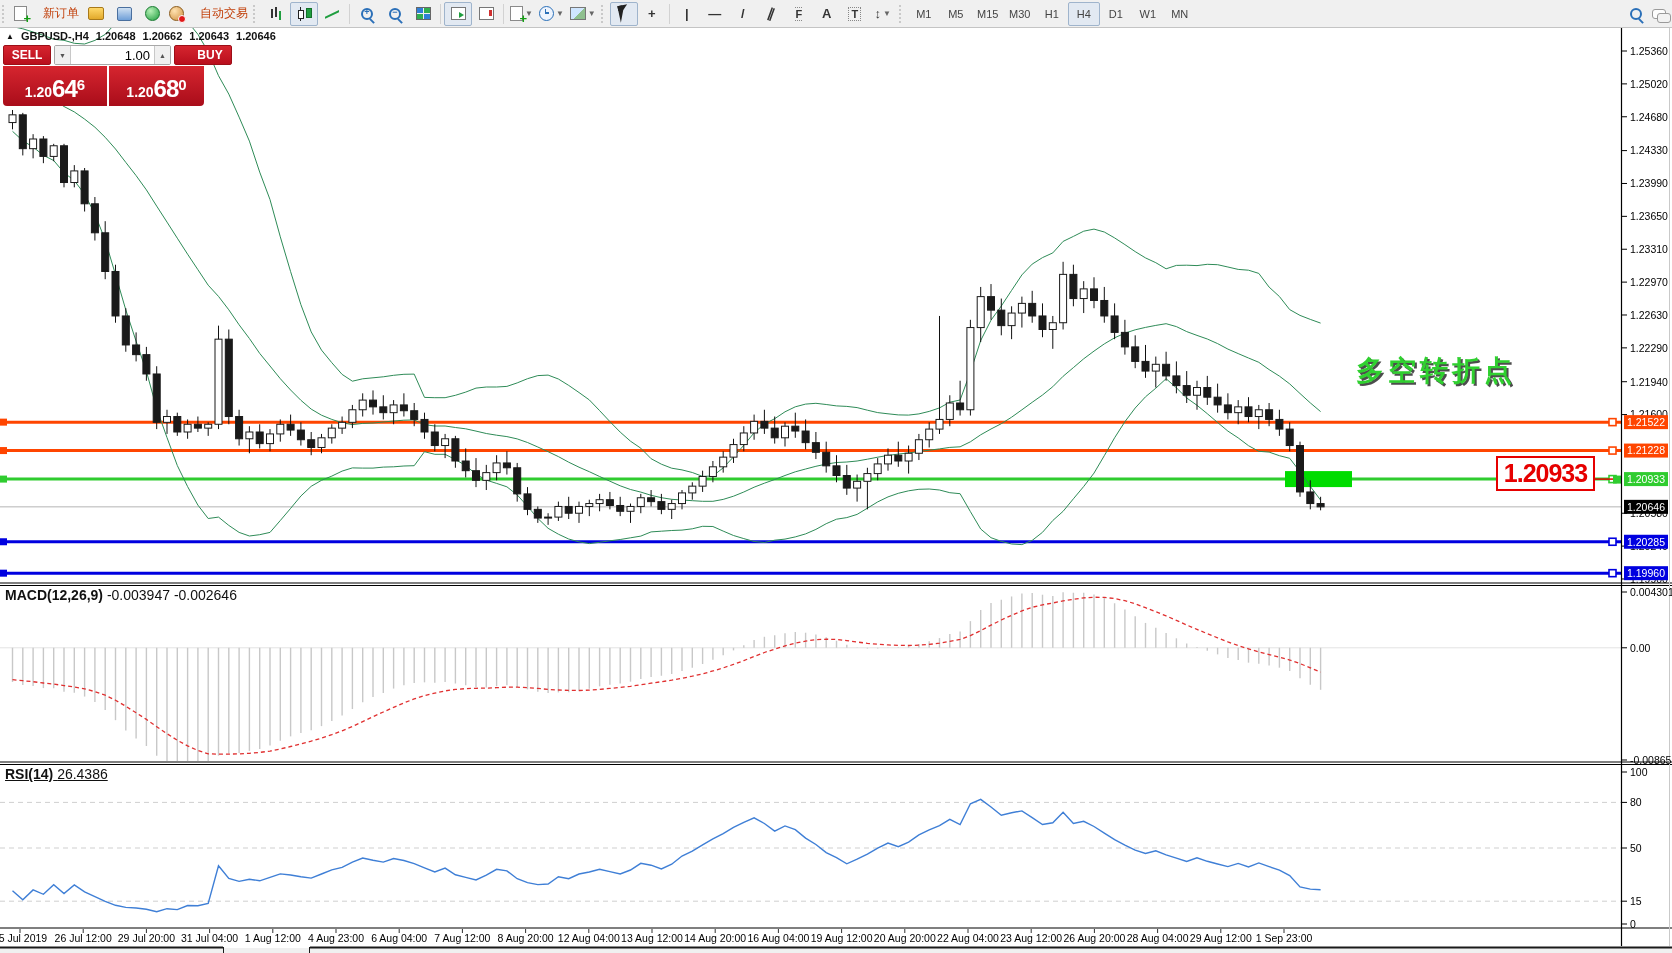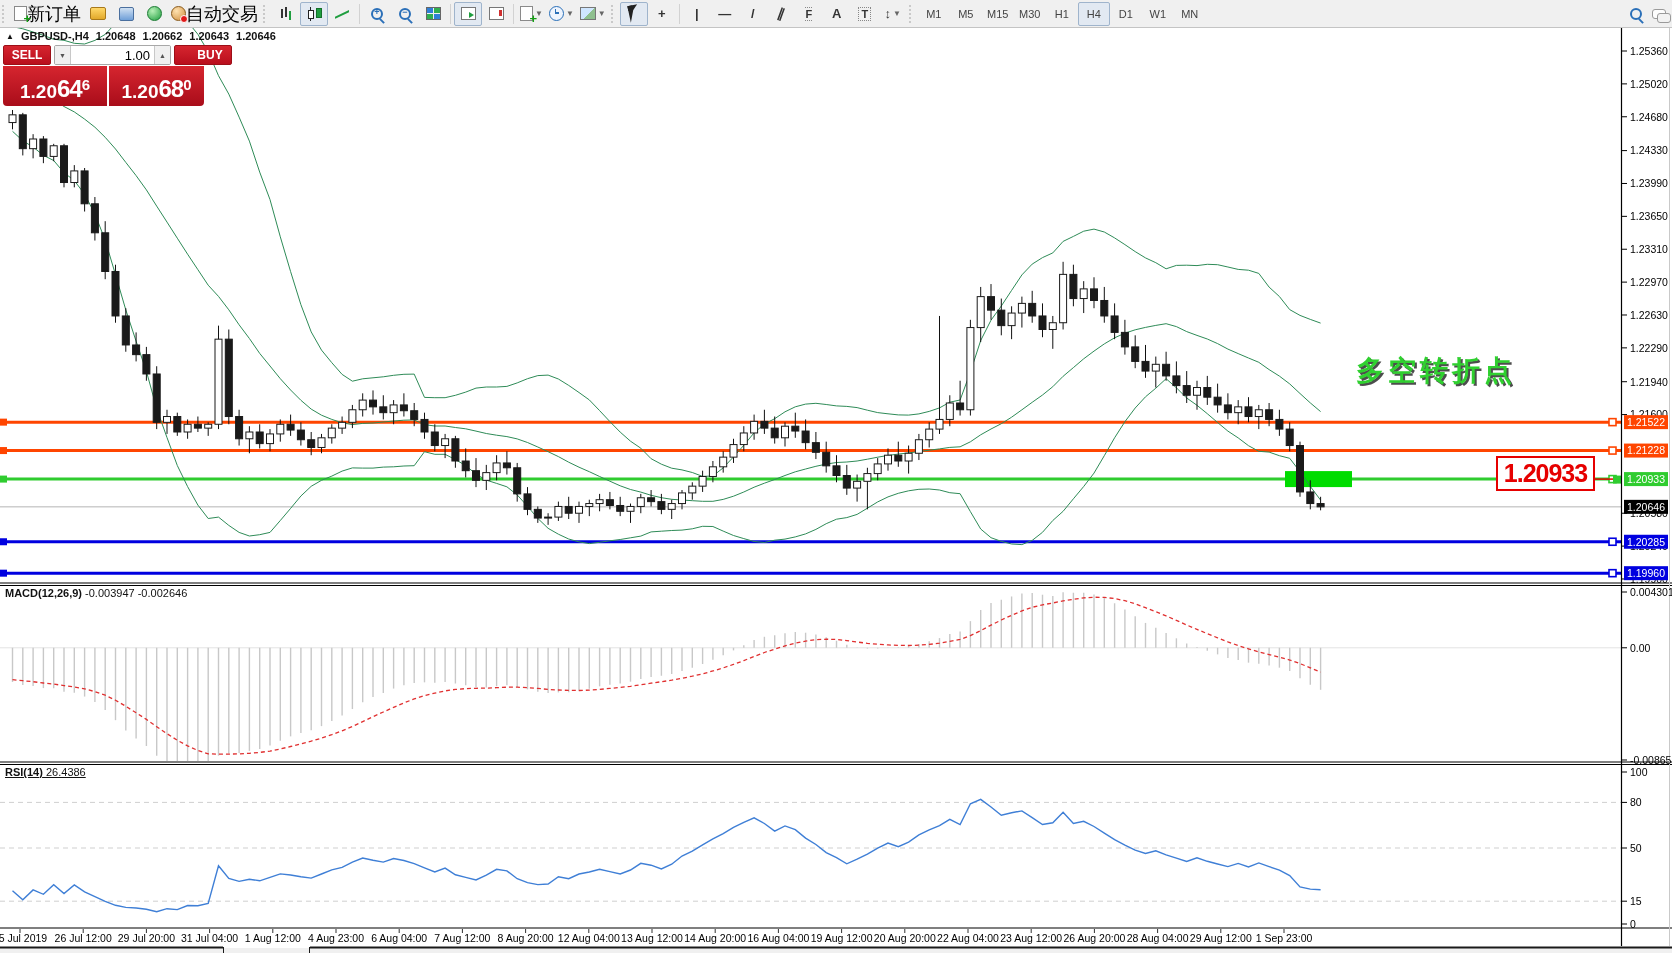--- a/index.html
+++ b/index.html
@@ -5,21 +5,21 @@
   html,body{margin:0;padding:0;background:#fff;width:1672px;height:953px;overflow:hidden;
     font-family:"Liberation Sans",sans-serif;position:relative;}
   
   .toolbar{position:absolute;top:0;left:0;width:1672px;height:27px;background:#f0f0f0;
     border-bottom:1px solid #c4c4c4;display:flex;align-items:center;z-index:20;}
   .grip{width:5px;height:18px;margin:0 2px;border-left:2px dotted #c9c9c9;}
   .sep{width:1px;height:20px;background:#d2d2d2;margin:0 3px;}
   .tbtn{height:22px;min-width:22px;padding:0 2px;display:flex;align-items:center;justify-content:center;
     border:1px solid transparent;border-radius:2px;color:#333;font-size:12px;cursor:default;}
   .tbtn.pressed{background:#e2e9f2;border:1px solid #9fb4cc;}
-  .tbtn .lbl{margin-left:0;font-size:18px;color:#000000;}
+  .tbtn .lbl{margin-left:16px;font-size:12px;color:#c2410c;}
   .tf{font-size:11px;color:#444;min-width:26px;text-align:center;}
   .drop{font-size:8px;color:#666;margin-left:2px;}
   .right-tools{position:absolute;right:6px;top:0;height:27px;display:flex;align-items:center;gap:10px;}
   
   .ic{display:inline-block;position:relative;}
   .ic-doc{width:11px;height:13px;background:#fff;border:1px solid #8a8a8a;}
   .ic-plus::after{content:"+";position:absolute;right:-5px;bottom:-6px;color:#15a015;font-weight:bold;font-size:13px;}
   .ic-book{width:14px;height:11px;background:linear-gradient(#ffd869,#e2a92b);border:1px solid #a8791a;border-radius:2px;}
   .ic-person{width:13px;height:12px;background:linear-gradient(#cfe0f2,#6f9fd8);border:1px solid #4a6f9e;border-radius:2px;}
   .ic-globe{width:13px;height:13px;border-radius:50%;background:radial-gradient(circle at 35% 30%,#b6f0b6,#1f9e3f);border:1px solid #187a30;}
@@ -73,29 +73,29 @@
     border-radius:2px;background:#fff;overflow:hidden;}
   .vol-spin{width:15px;height:100%;background:#f0f0f0;border:0;font-size:7px;color:#555;display:flex;
     align-items:center;justify-content:center;}
   .vol-spin.l{border-right:1px solid #c8c8c8;} .vol-spin.r{border-left:1px solid #c8c8c8;}
   .vol-input{flex:1;border:0;text-align:right;font-size:13px;padding-right:4px;width:50px;font-family:inherit;}
   .ocp-prices{display:flex;margin-top:1px;}
   .price-block{background:linear-gradient(#d6252f,#a90d1a);color:#fff;height:38px;display:flex;
     align-items:flex-end;justify-content:center;padding-bottom:2px;}
   .pb-sell{width:104px;border-radius:0 0 0 4px;margin-right:2px;}
   .pb-buy{width:95px;border-radius:0 0 4px 0;}
-  .p-small{font-size:19px;font-weight:bold;line-height:24px;}
+  .p-small{font-size:14px;font-weight:bold;line-height:24px;}
   .p-big{font-size:24px;font-weight:bold;line-height:30px;letter-spacing:-1px;}
   .p-sup{font-size:15px;font-weight:bold;line-height:38px;vertical-align:top;}
   .annotation-cn{position:absolute;left:1356px;top:352px;z-index:5;font-size:28px;font-weight:bold;
     color:#2fd02f;text-shadow:2px 2px 0 #4d4d4d;letter-spacing:4px;}
   .price-callout{position:absolute;left:1496px;top:456px;width:95px;height:31px;z-index:5;background:#fff;
     border:2px solid #e60000;color:#e60000;font-size:25px;font-weight:bold;text-align:center;line-height:30px;
     letter-spacing:-1px;}
-  .ind-label{position:absolute;z-index:5;font-size:11px;color:#111;}
+  .ind-label{position:absolute;z-index:5;font-size:14px;color:#111;}
   .ind-label b{font-weight:bold;}
   #chart-svg{position:absolute;left:0;top:0;z-index:1;}
 </style>
 </head>
 <body>
 
 <div class="toolbar">
   <span class="grip"></span>
   <span class="tbtn">
     <span class="ic ic-doc ic-plus"></span>

